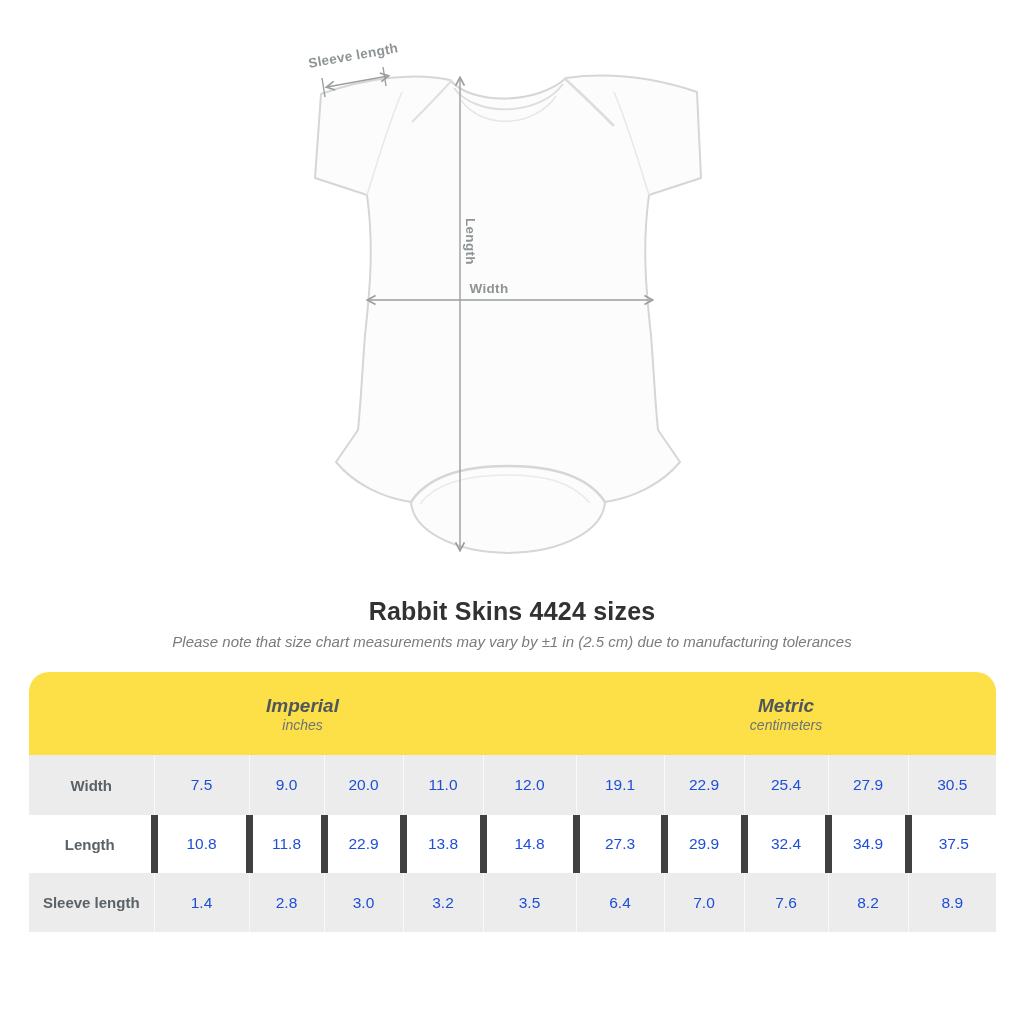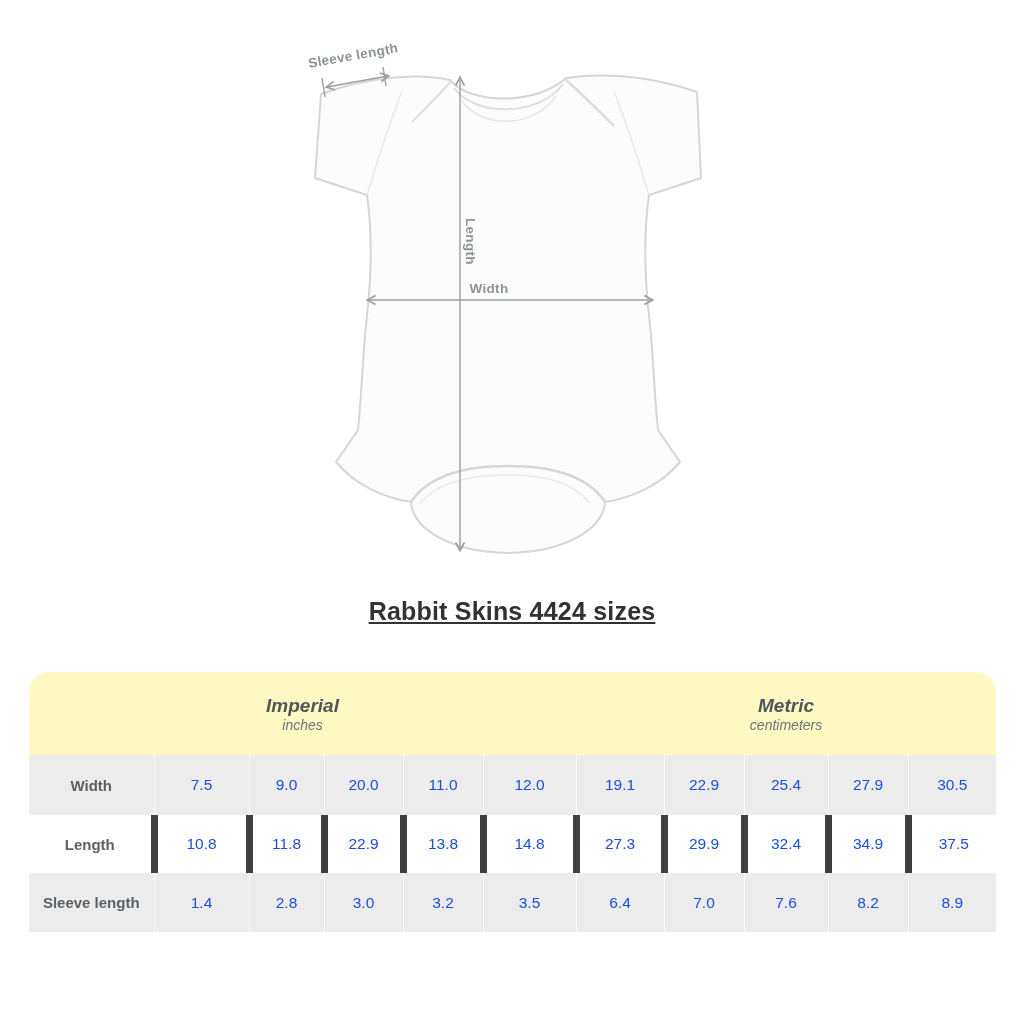--- a/index.html
+++ b/index.html
@@ -7,28 +7,28 @@
     width:1024px;height:1024px;position:relative;overflow:hidden;
     background:#ffffff;
     font-family:"Liberation Sans", sans-serif;
   }
   
   .diagram{position:absolute;left:280px;top:30px;width:460px;height:540px;}
   .diagram svg{display:block;width:460px;height:540px;}
   .dim-label{font-family:"Liberation Sans",sans-serif;font-weight:bold;font-size:13.5px;fill:#8e9496;letter-spacing:.3px;}
   
   .heading{position:absolute;left:0;top:597px;width:1024px;text-align:center;}
-  .title{font-size:25px;font-weight:bold;color:#323232;letter-spacing:.2px;text-decoration:underline;}
+  .title{font-size:25px;font-weight:bold;color:#323232;letter-spacing:.2px;}
   .note{margin-top:7px;font-size:15px;font-style:italic;color:#7b7b7b;}
   
   .size-table{position:absolute;left:29px;top:672px;width:967px;height:320px;
     border-radius:20px;overflow:hidden;}
   .size-table table{width:100%;border-collapse:collapse;table-layout:fixed;}
   .size-table td{padding:0;text-align:center;vertical-align:middle;}
-  tr.units td{background:#fef9c3;height:83px;}
+  tr.units td{background:#fde047;height:83px;}
   .section-label{font-size:19px;font-weight:bold;font-style:italic;color:#4f575c;line-height:1.25;}
   .section-unit{font-size:14px;font-style:italic;color:#6d7479;}
   tr.cols td{background:#ffffff;height:60px;}
   tr.r-width td{background:#ececec;height:60px;}
   tr.r-length td{background:#ffffff;height:58px;}
   tr.r-sleeve td{background:#ececec;height:59px;}
   .colhead{font-weight:bold;font-size:14px;color:#5a6268;white-space:pre-line;line-height:1.3;}
   .rowlabel{font-weight:bold;font-size:15px;color:#5a6268;}
   .val{font-size:15.5px;color:#1d4ed8;}
   tr.cols td:not(:first-child){border-left:1px solid #d9d9d9;}
@@ -87,20 +87,21 @@
     </g>
 
     <text class="dim-label" text-anchor="middle" transform="translate(74,30) rotate(-10)">Sleeve length</text>
     <text class="dim-label" transform="translate(186,188) rotate(90)">Length</text>
     <text class="dim-label" text-anchor="middle" x="209" y="263">Width</text>
   </svg>
 </div>
 
 <div class="heading">
   <div class="title">Rabbit Skins 4424 sizes</div>
+  <div class="note">Please note that size chart measurements may vary by ±1 in (2.5 cm) due to manufacturing tolerances</div>
 </div>
 
 <div class="size-table">
   <table>
     <colgroup>
       <col style="width:125px">
         <col style="width:95px">
         <col style="width:75px">
         <col style="width:79px">
         <col style="width:80px">

